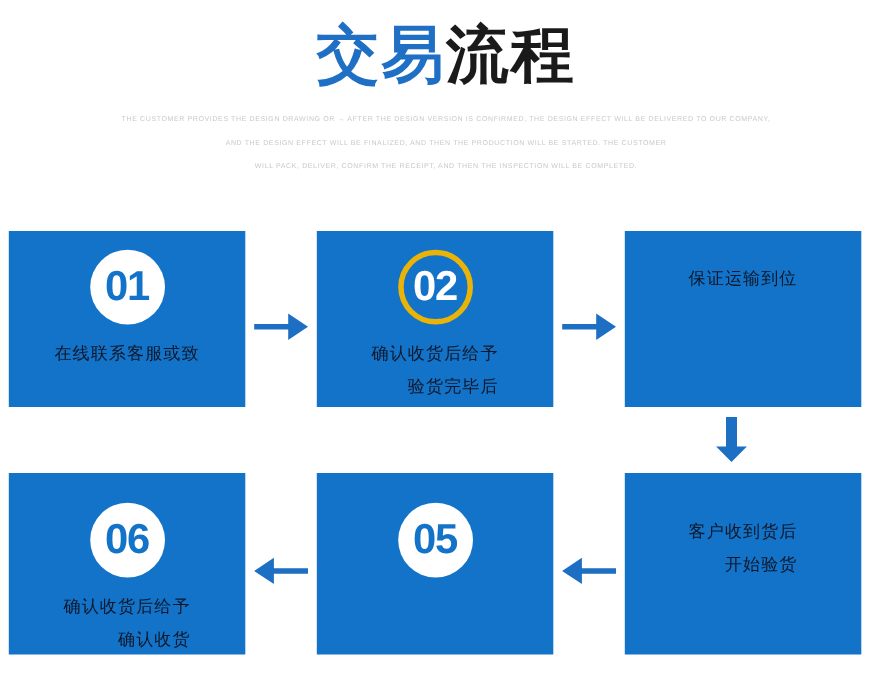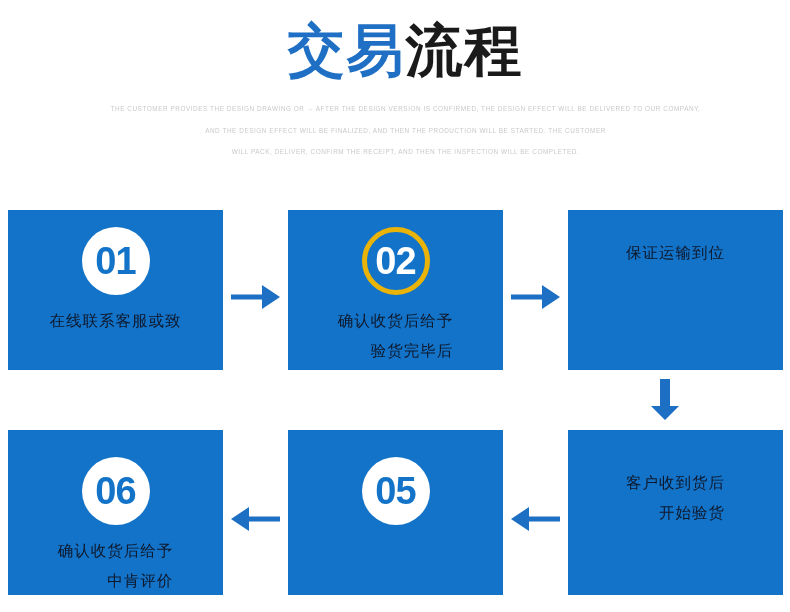--- a/index.html
+++ b/index.html
@@ -186,21 +186,21 @@
       </div>
     </div>
 
     <div class="row row2">
 
       <div class="cell">
         <div class="box">
           <div class="num-circle">06</div>
           <div class="caption">
             <span>确认收货后给予</span>
-            <span>中肯评价</span>
+            <span>确认收货</span>
           </div>
         </div>
       </div>
 
       <div class="cell">
         <div class="box">
           <div class="num-circle">05</div>
           <div class="caption">
           </div>
         </div>

